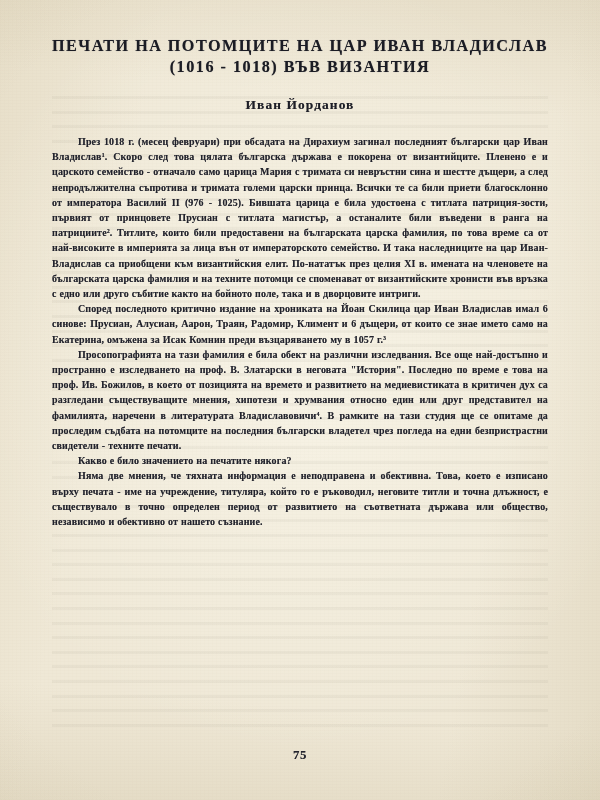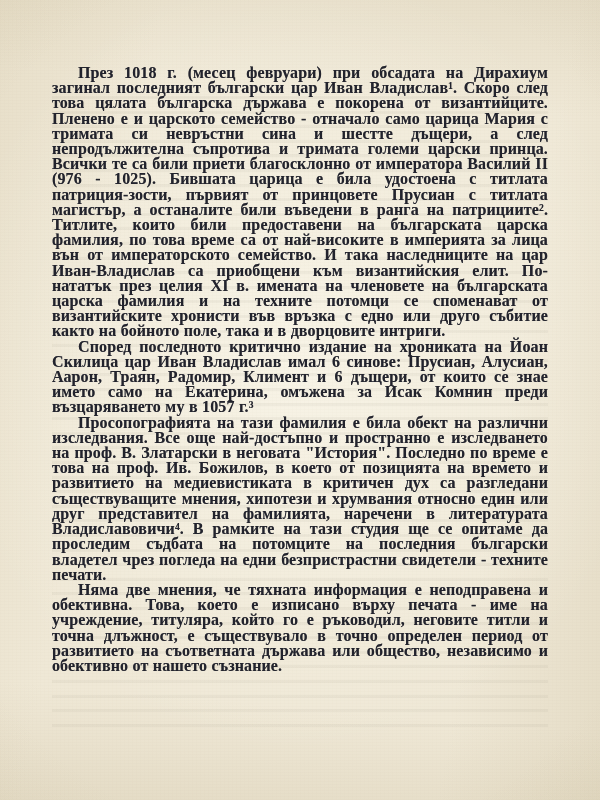--- a/index.html
+++ b/index.html
@@ -80,22 +80,22 @@
     font-family: "Liberation Serif", "DejaVu Serif", serif;
     font-weight: bold;
     font-size: 13.4px;
     letter-spacing: 1.1px;
     color: #1d1e27;
     text-shadow: 0 0 0.6px rgba(30,30,40,0.5);
   }
 
   
   .body-text {
-    margin-top: 29px;
-    font-size: 16px;
+    margin-top: 21px;
+    font-size: 10px;
     line-height: 15.2px;
     text-align: justify;
     text-justify: inter-word;
     color: #22232d;
     letter-spacing: 0.12px;
     word-spacing: 0.3px;
     font-weight: 600;
     text-shadow: 0 0 0.55px rgba(34,35,45,0.45);
   }
   .body-text p {
@@ -119,23 +119,30 @@
 </style>
 </head>
 <body>
 
 <div class="page">
   <div class="grain"></div>
   <div class="bleed"></div>
 
   <div class="content">
 
+    <div class="title-block">
+      <div class="title-line">ПЕЧАТИ НА ПОТОМЦИТЕ НА ЦАР ИВАН ВЛАДИСЛАВ</div>
+      <div class="title-line second">(1016 - 1018) ВЪВ ВИЗАНТИЯ</div>
+      <div class="author">Иван Йорданов</div>
+    </div>
 
     <div class="body-text">
       <p>През 1018 г. (месец февруари) при обсадата на Дирахиум загинал последният български цар Иван Владислав¹. Скоро след това цялата българска държава е покорена от византийците. Пленено е и царското семейство - отначало само царица Мария с тримата си невръстни сина и шестте дъщери, а след непродължителна съпротива и тримата големи царски принца. Всички те са били приети благосклонно от императора Василий II (976 - 1025). Бившата царица е била удостоена с титлата патриция-зости, първият от принцовете Прусиан с титлата магистър, а останалите били въведени в ранга на патрициите². Титлите, които били предоставени на българската царска фамилия, по това време са от най-високите в империята за лица вън от императорското семейство. И така наследниците на цар Иван-Владислав са приобщени към византийския елит. По-нататък през целия XI в. имената на членовете на българската царска фамилия и на техните потомци се споменават от византийските хронисти във връзка с едно или друго събитие както на бойното поле, така и в дворцовите интриги.</p>
       <p>Според последното критично издание на хрониката на Йоан Скилица цар Иван Владислав имал 6 синове: Прусиан, Алусиан, Аарон, Траян, Радомир, Климент и 6 дъщери, от които се знае името само на Екатерина, омъжена за Исак Комнин преди възцаряването му в 1057 г.³</p>
       <p>Просопографията на тази фамилия е била обект на различни изследвания. Все още най-достъпно и пространно е изследването на проф. В. Златарски в неговата "История". Последно по време е това на проф. Ив. Божилов, в което от позицията на времето и развитието на медиевистиката в критичен дух са разгледани съществуващите мнения, хипотези и хрумвания относно един или друг представител на фамилията, наречени в литературата Владиславовичи⁴. В рамките на тази студия ще се опитаме да проследим съдбата на потомците на последния български владетел чрез погледа на едни безпристрастни свидетели - техните печати.</p>
+      <p>Какво е било значението на печатите някога?</p>
       <p>Няма две мнения, че тяхната информация е неподправена и обективна. Това, което е изписано върху печата - име на учреждение, титуляра, който го е ръководил, неговите титли и точна длъжност, е съществувало в точно определен период от развитието на съответната държава или общество, независимо и обективно от нашето съзнание.</p>
     </div>
 
   </div>
 
+  <div class="folio">75</div>
 </div>
 
 </body></html>

